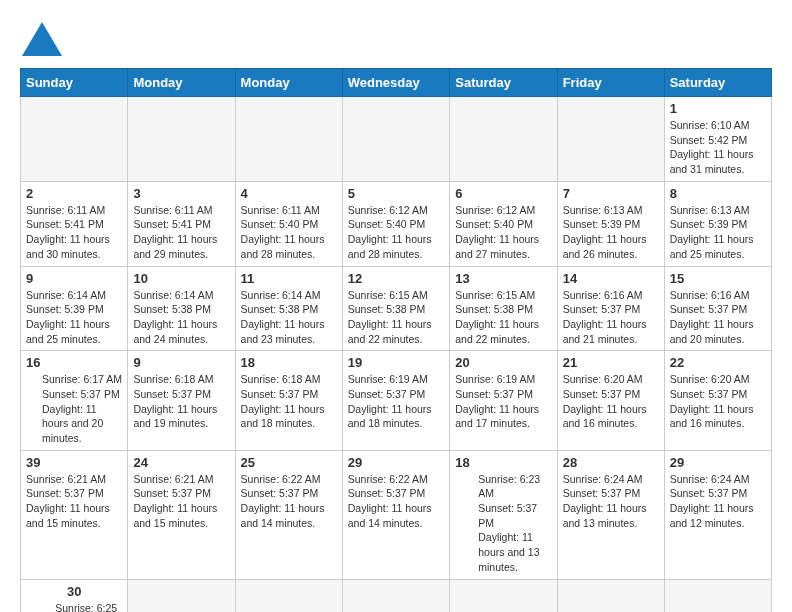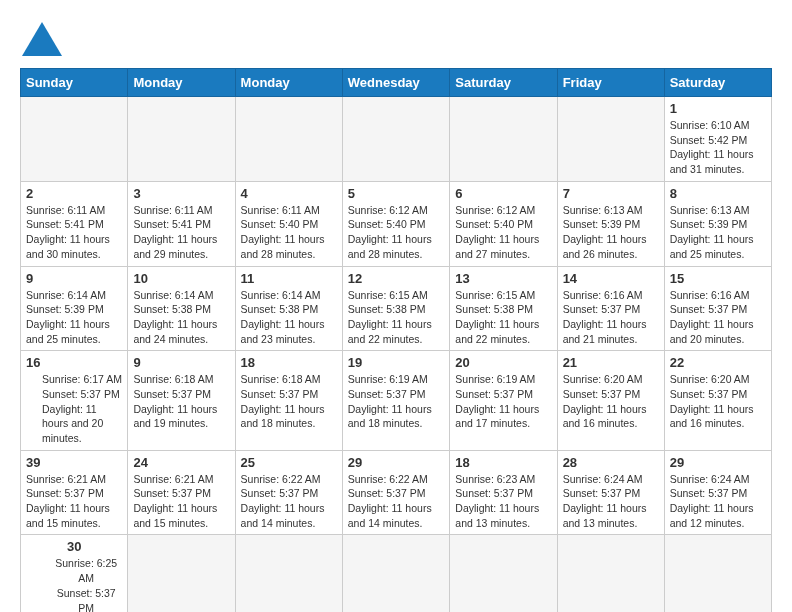--- a/index.html
+++ b/index.html
@@ -278,21 +278,21 @@
 Daylight: 11 hours and 14 minutes.</div>
         </td>
         <td>
           <span class="day-num">29</span>
           <div class="day-info" style="white-space: pre-line;">Sunrise: 6:22 AM
 Sunset: 5:37 PM
 Daylight: 11 hours and 14 minutes.</div>
         </td>
         <td>
           <span class="day-num">18</span>
-          <div class="day-info" style="white-space: pre-line;">Sunrise: 6:23 AM
+          <div class="day-info" style="white-space: pre-line; margin-left: 23px;">Sunrise: 6:23 AM
 Sunset: 5:37 PM
 Daylight: 11 hours and 13 minutes.</div>
         </td>
         <td>
           <span class="day-num">28</span>
           <div class="day-info" style="white-space: pre-line;">Sunrise: 6:24 AM
 Sunset: 5:37 PM
 Daylight: 11 hours and 13 minutes.</div>
         </td>
         <td>

